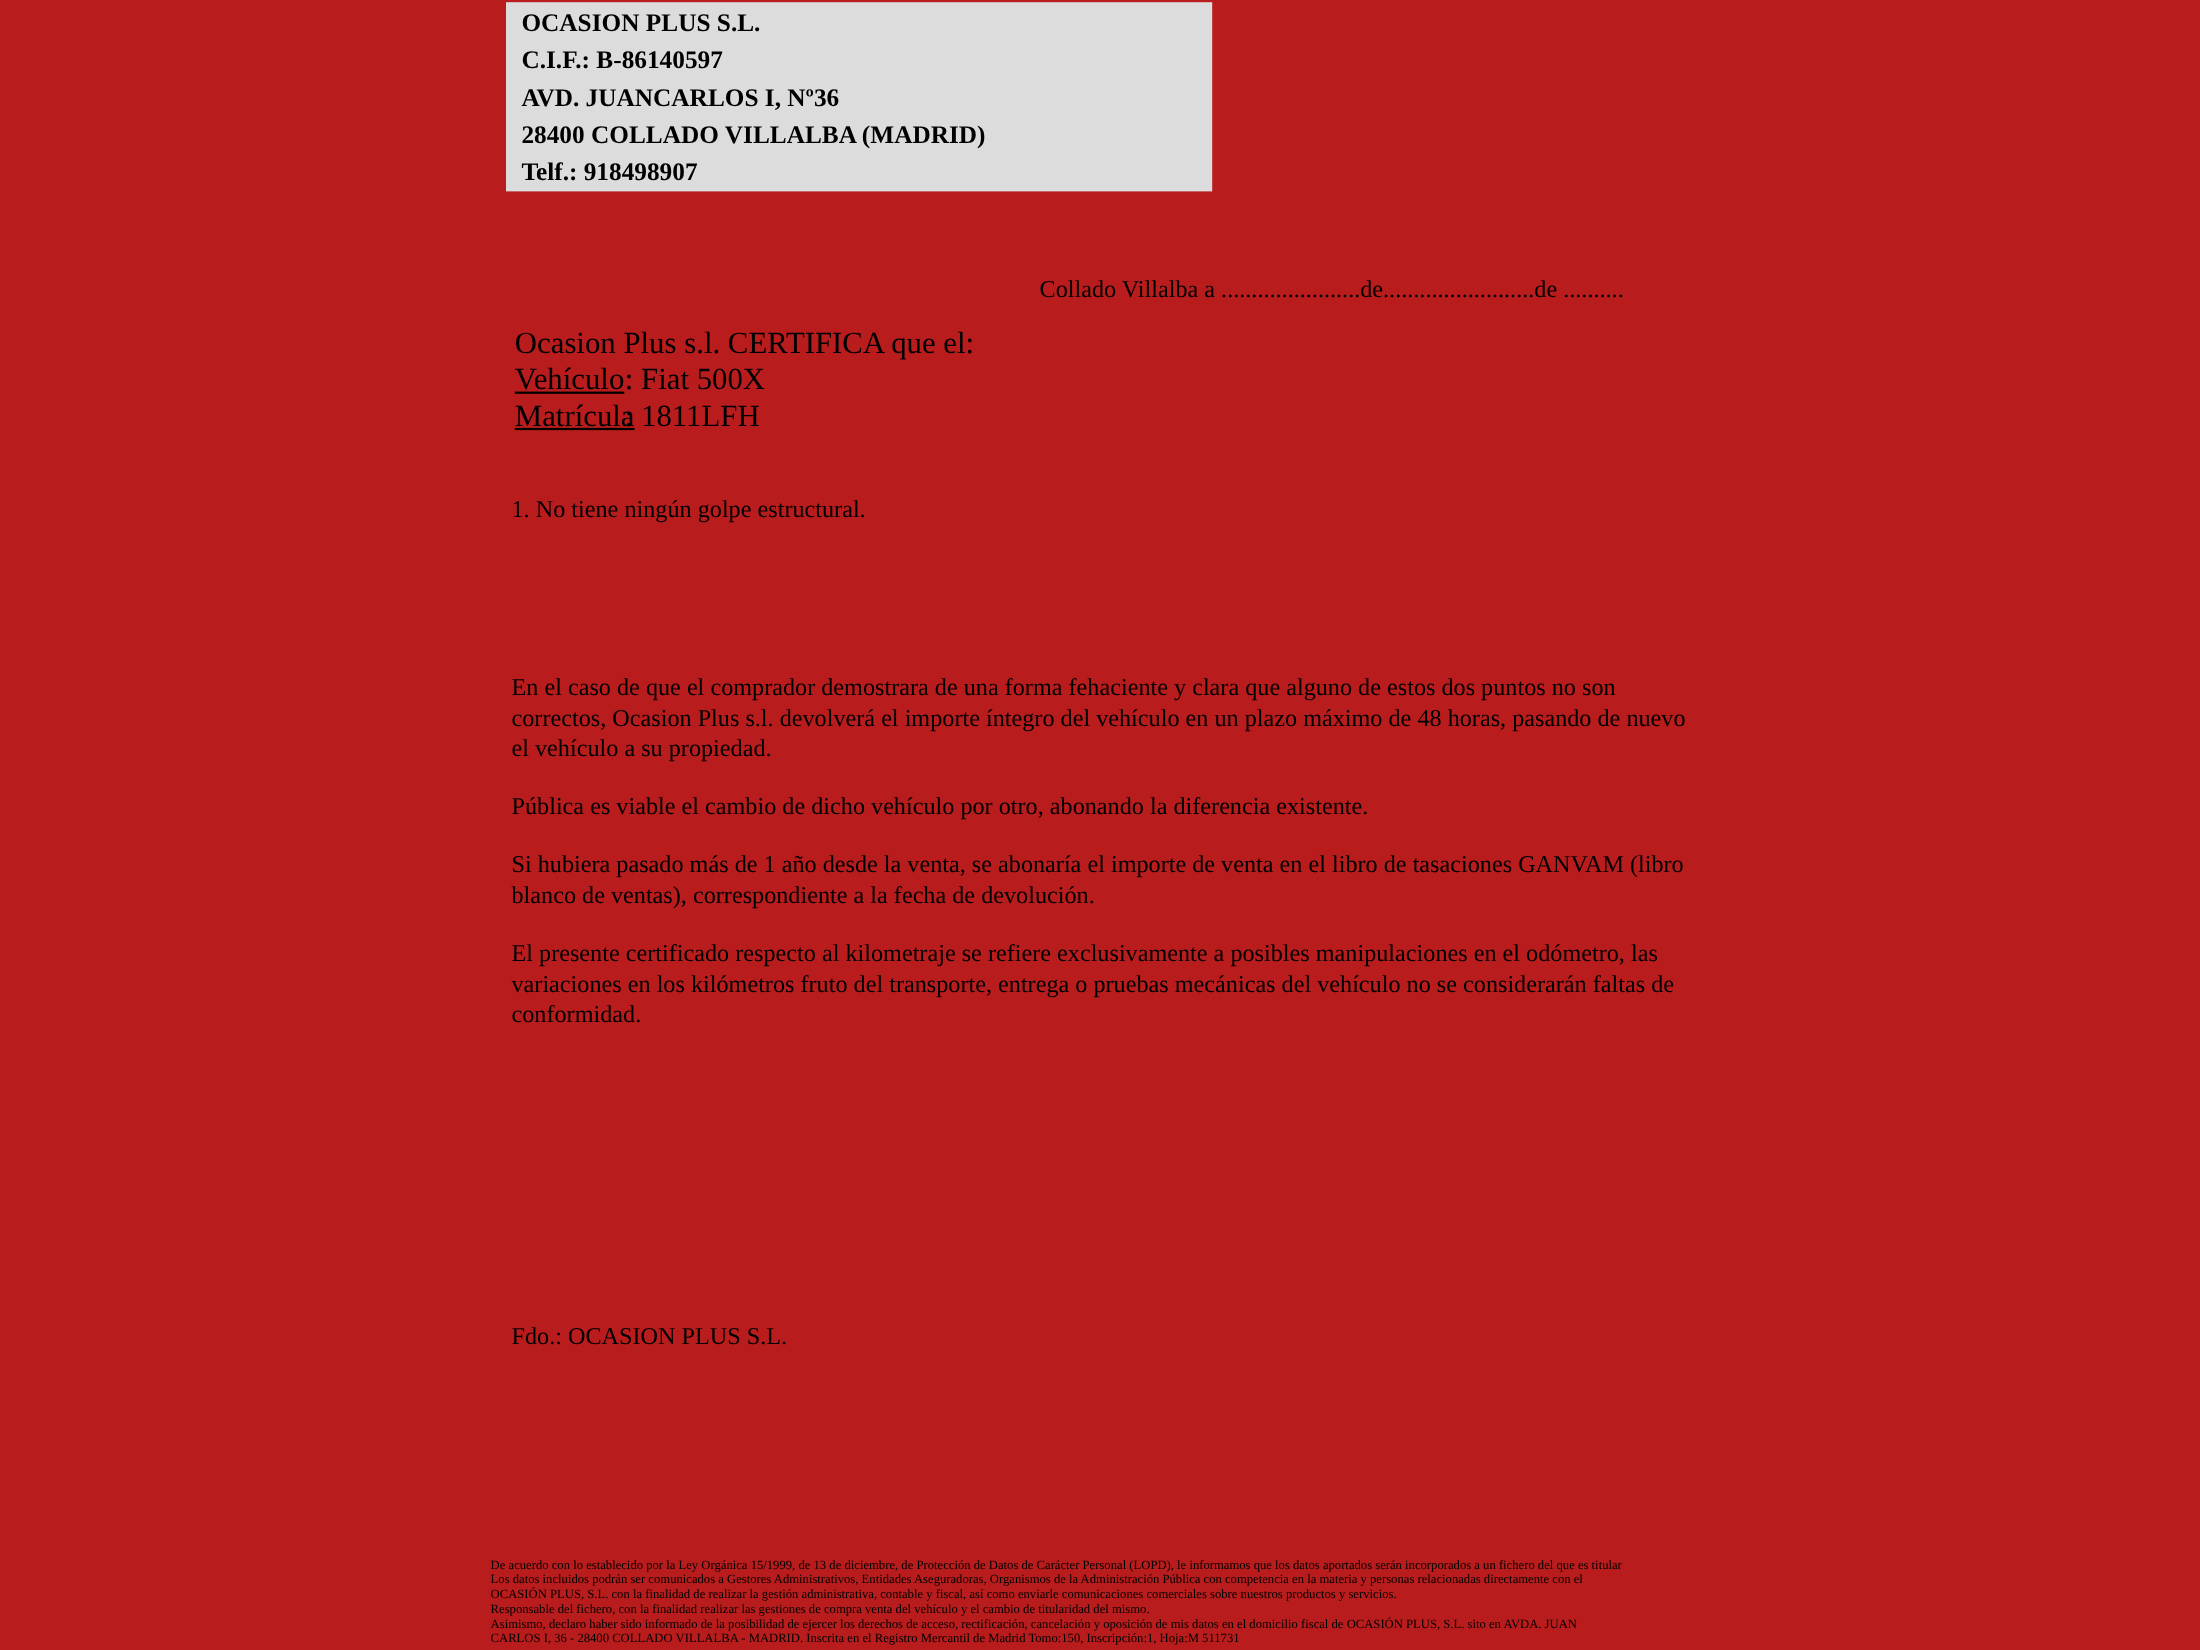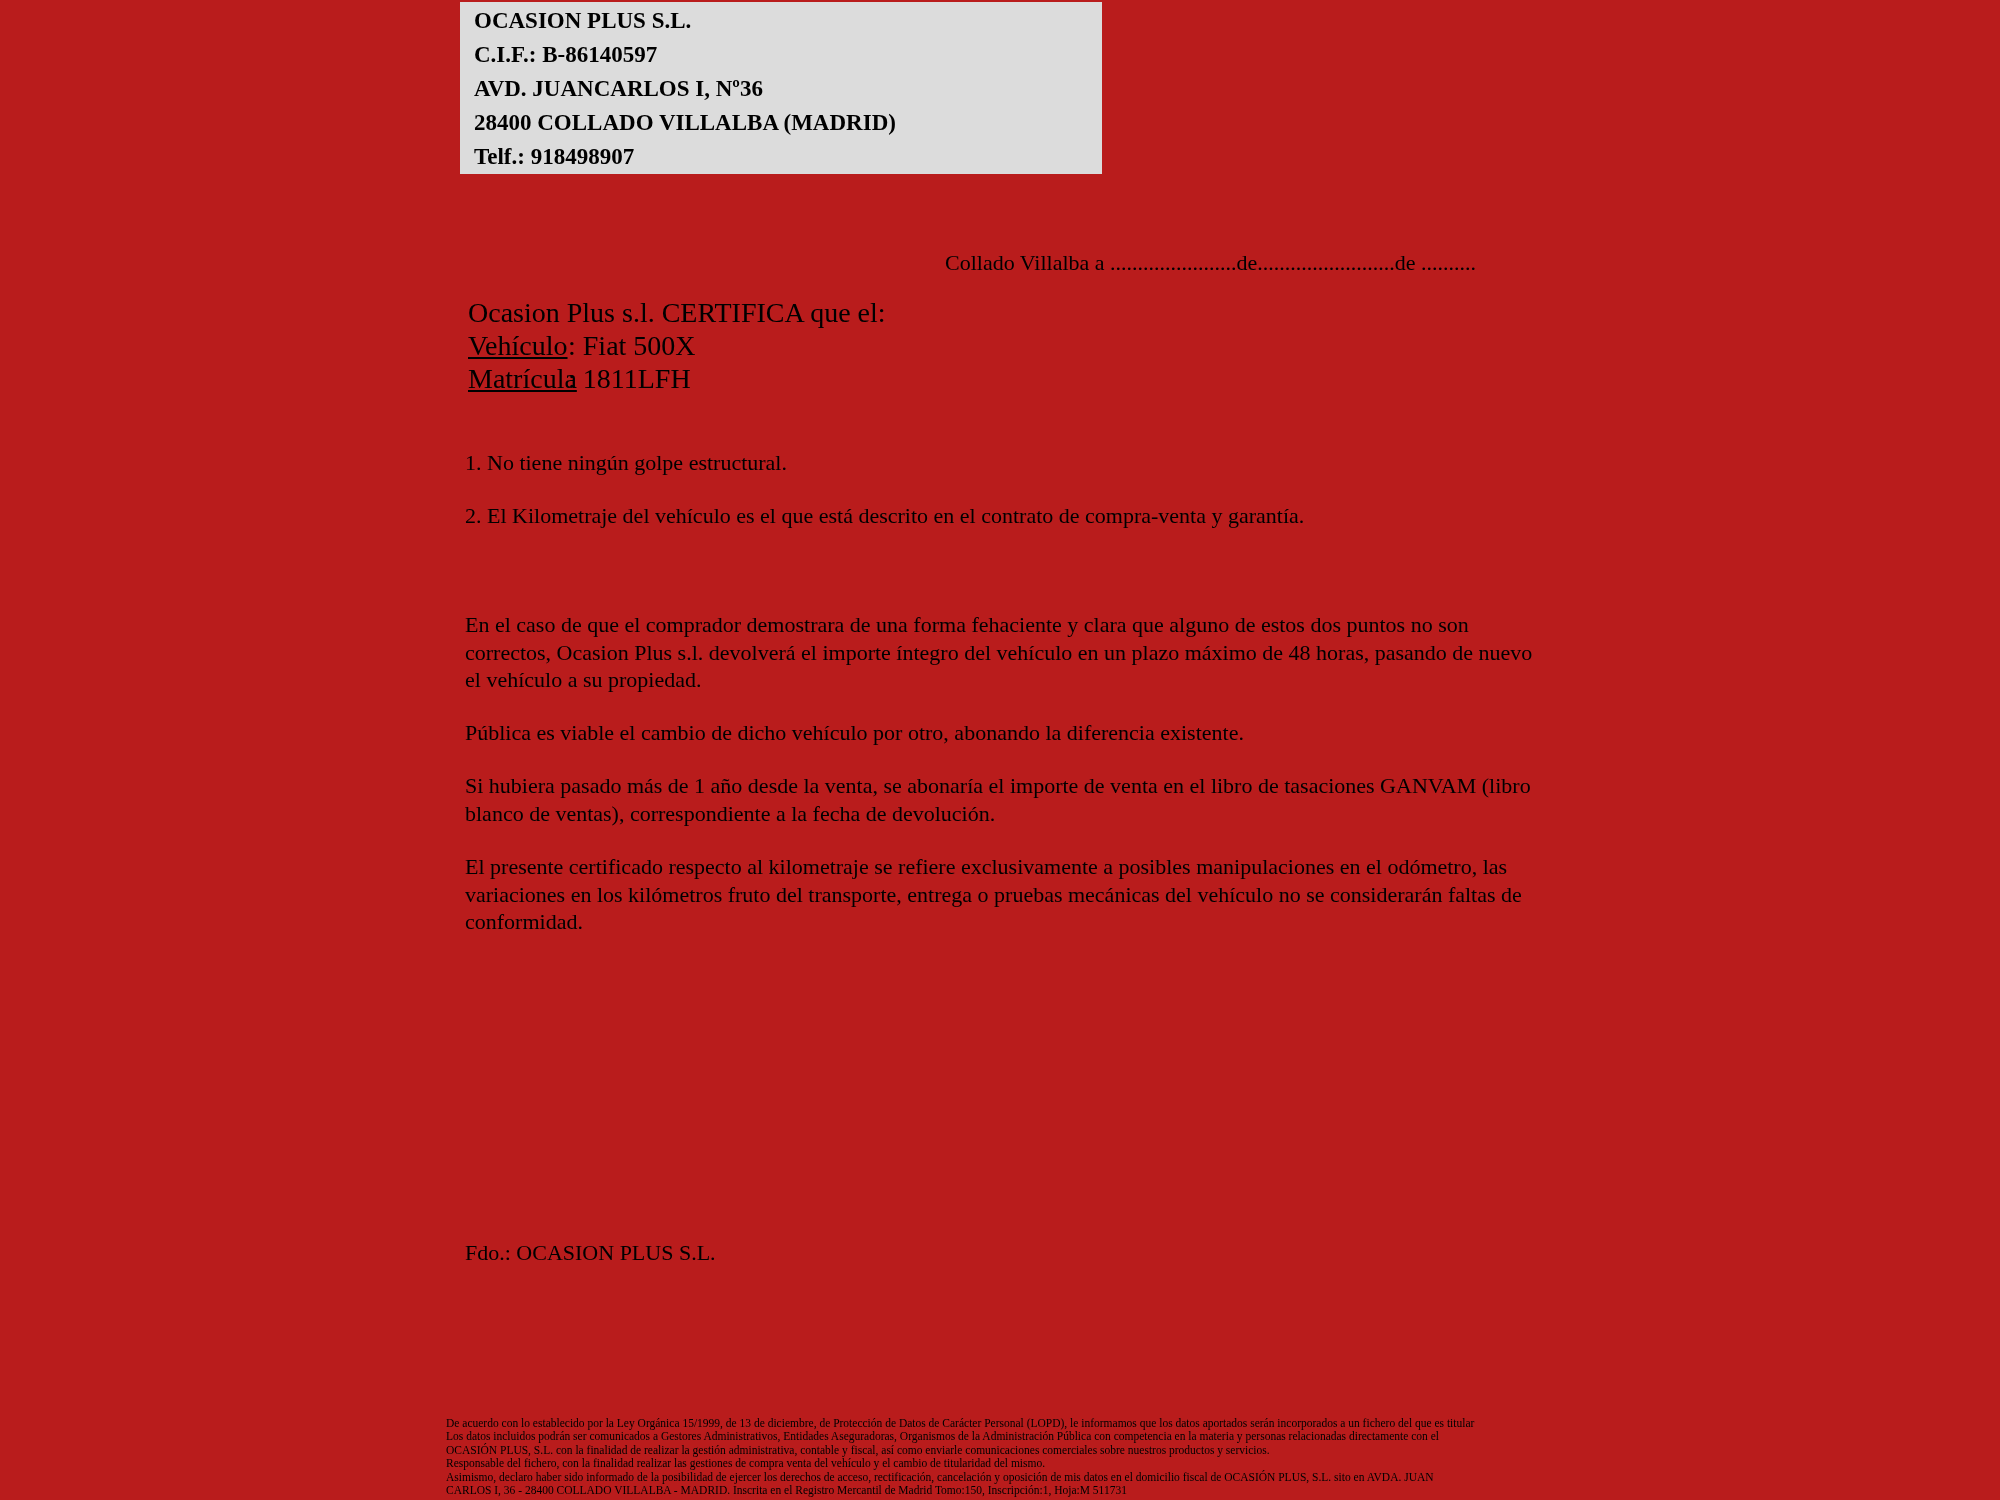--- a/index.html
+++ b/index.html
@@ -65,21 +65,20 @@
   .par-1 { top: 611px; }
   .par-2 { top: 719px; }
   .par-3 { top: 772px; }
   .par-4 { top: 853px; }
 
   .signature {
     position: absolute;
     left: 465px; top: 1202px;
     font-size: 22px;
     white-space: nowrap;
-    margin-top: 38px;
   }
 
   .legal-footer {
     position: absolute;
     left: 446px; top: 1417px;
     width: 1110px;
     font-size: 11.5px;
   }
   .legal-footer .fline {
     line-height: 13.4px;
@@ -105,21 +104,20 @@
     <div class="cert-row">Ocasion Plus s.l. CERTIFICA que el:</div>
     <div class="cert-row">
       <span class="field-label"><span class="u">Vehículo</span></span><span>: Fiat 500X</span>
     </div>
     <div class="cert-row">
       <span class="field-label"><span class="u">Matrícula</span></span><span>: 1811LFH</span>
     </div>
   </div>
 
   <div class="condition cond-1">1. No tiene ningún golpe estructural.</div>
-  <div class="condition cond-2">2. El Kilometraje del vehículo es el que está descrito en el contrato de compra-venta y garantía.</div>
 
   <div class="body-par par-1">En el caso de que el comprador demostrara de una forma fehaciente y clara que alguno de estos dos puntos no son correctos, Ocasion Plus s.l. devolverá el importe íntegro del vehículo en un plazo máximo de 48 horas, pasando de nuevo el vehículo a su propiedad.</div>
   <div class="body-par par-2">Pública es viable el cambio de dicho vehículo por otro, abonando la diferencia existente.</div>
   <div class="body-par par-3">Si hubiera pasado más de 1 año desde la venta, se abonaría el importe de venta en el libro de tasaciones GANVAM (libro blanco de ventas), correspondiente a la fecha de devolución.</div>
   <div class="body-par par-4">El presente certificado respecto al kilometraje se refiere exclusivamente a posibles manipulaciones en el odómetro, las variaciones en los kilómetros fruto del transporte, entrega o pruebas mecánicas del vehículo no se considerarán faltas de conformidad.</div>
 
   <div class="signature">Fdo.: OCASION PLUS S.L.</div>
 
   <div class="legal-footer">
     <div class="fline">De acuerdo con lo establecido por la Ley Orgánica 15/1999, de 13 de diciembre, de Protección de Datos de Carácter Personal (LOPD), le informamos que los datos aportados serán incorporados a un fichero del que es titular</div>

